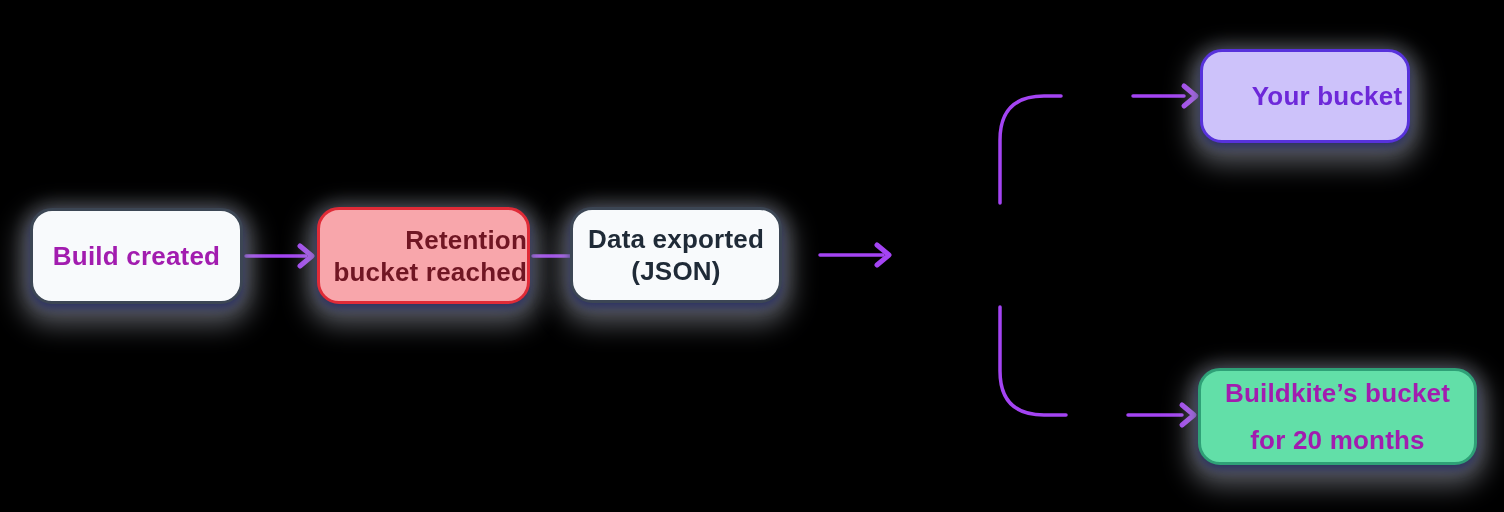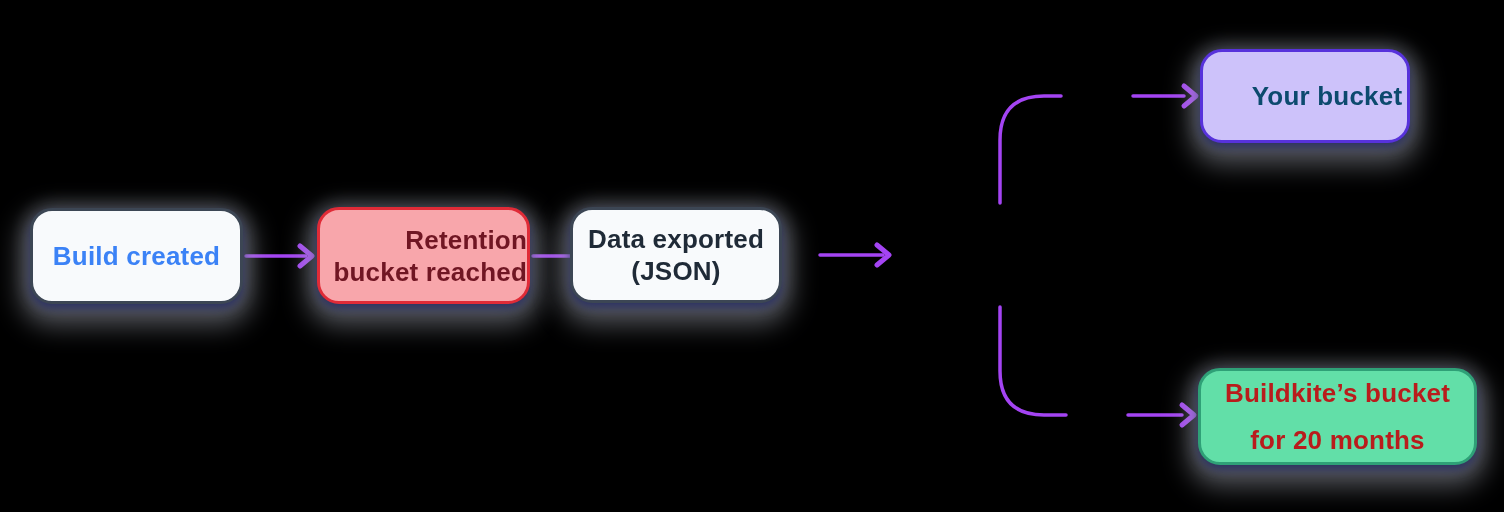--- a/index.html
+++ b/index.html
@@ -88,37 +88,37 @@
       <path class="edge-head" d="M1184,86 L1196,96 L1184,106" stroke="#A444F3"></path>
     </g>
 
     <g>
       <path class="edge-line" d="M1000,307 L1000,371 Q1000,415 1044,415 L1066,415" stroke="#A444F3"></path>
       <line class="edge-line" x1="1128" y1="415" x2="1182" y2="415" stroke="#A444F3"></line>
       <path class="edge-head" d="M1182,405 L1194,415 L1182,425" stroke="#A444F3"></path>
     </g>
   </svg>
 
-  <div class="node" id="node-build-created" style="background: rgb(248, 250, 252); border-color: rgb(60, 70, 84); color: #3b82f6; align-items: center;">
+  <div class="node" id="node-build-created" style="background: rgb(248, 250, 252); border-color: rgb(60, 70, 84); color: #a21caf; align-items: center;">
     <span>Build created</span>
   </div>
 
   <div class="node" id="node-retention-limit" style="background: rgb(248, 166, 171); border-color: rgb(224, 43, 55); color: rgb(112, 22, 35);">
     <span>Retention</span>
     <span>bucket reached</span>
   </div>
 
   <div class="node" id="node-data-exported" style="background: rgb(248, 250, 252); border-color: rgb(60, 70, 84); color: rgb(31, 42, 55);">
     <span>Data exported</span>
     <span>(JSON)</span>
   </div>
 
 
-  <div class="node" id="node-your-bucket" style="background: rgb(205, 194, 250); border-color: rgb(87, 50, 219); color: #0c4a6e; padding-left: 44px;">
+  <div class="node" id="node-your-bucket" style="background: rgb(205, 194, 250); border-color: rgb(87, 50, 219); color: #6d28d9; padding-left: 44px;">
     <span>Your bucket</span>
   </div>
 
-  <div class="node" id="node-buildkites-bucket" style="background: rgb(98, 223, 168); border-color: rgb(47, 160, 119); color: #b91c1c; gap: 15px;">
+  <div class="node" id="node-buildkites-bucket" style="background: rgb(98, 223, 168); border-color: rgb(47, 160, 119); color: #a21caf; gap: 15px;">
     <span>Buildkite’s bucket</span>
     <span>for 20 months</span>
   </div>
 
 </div>
 
 </body></html>

